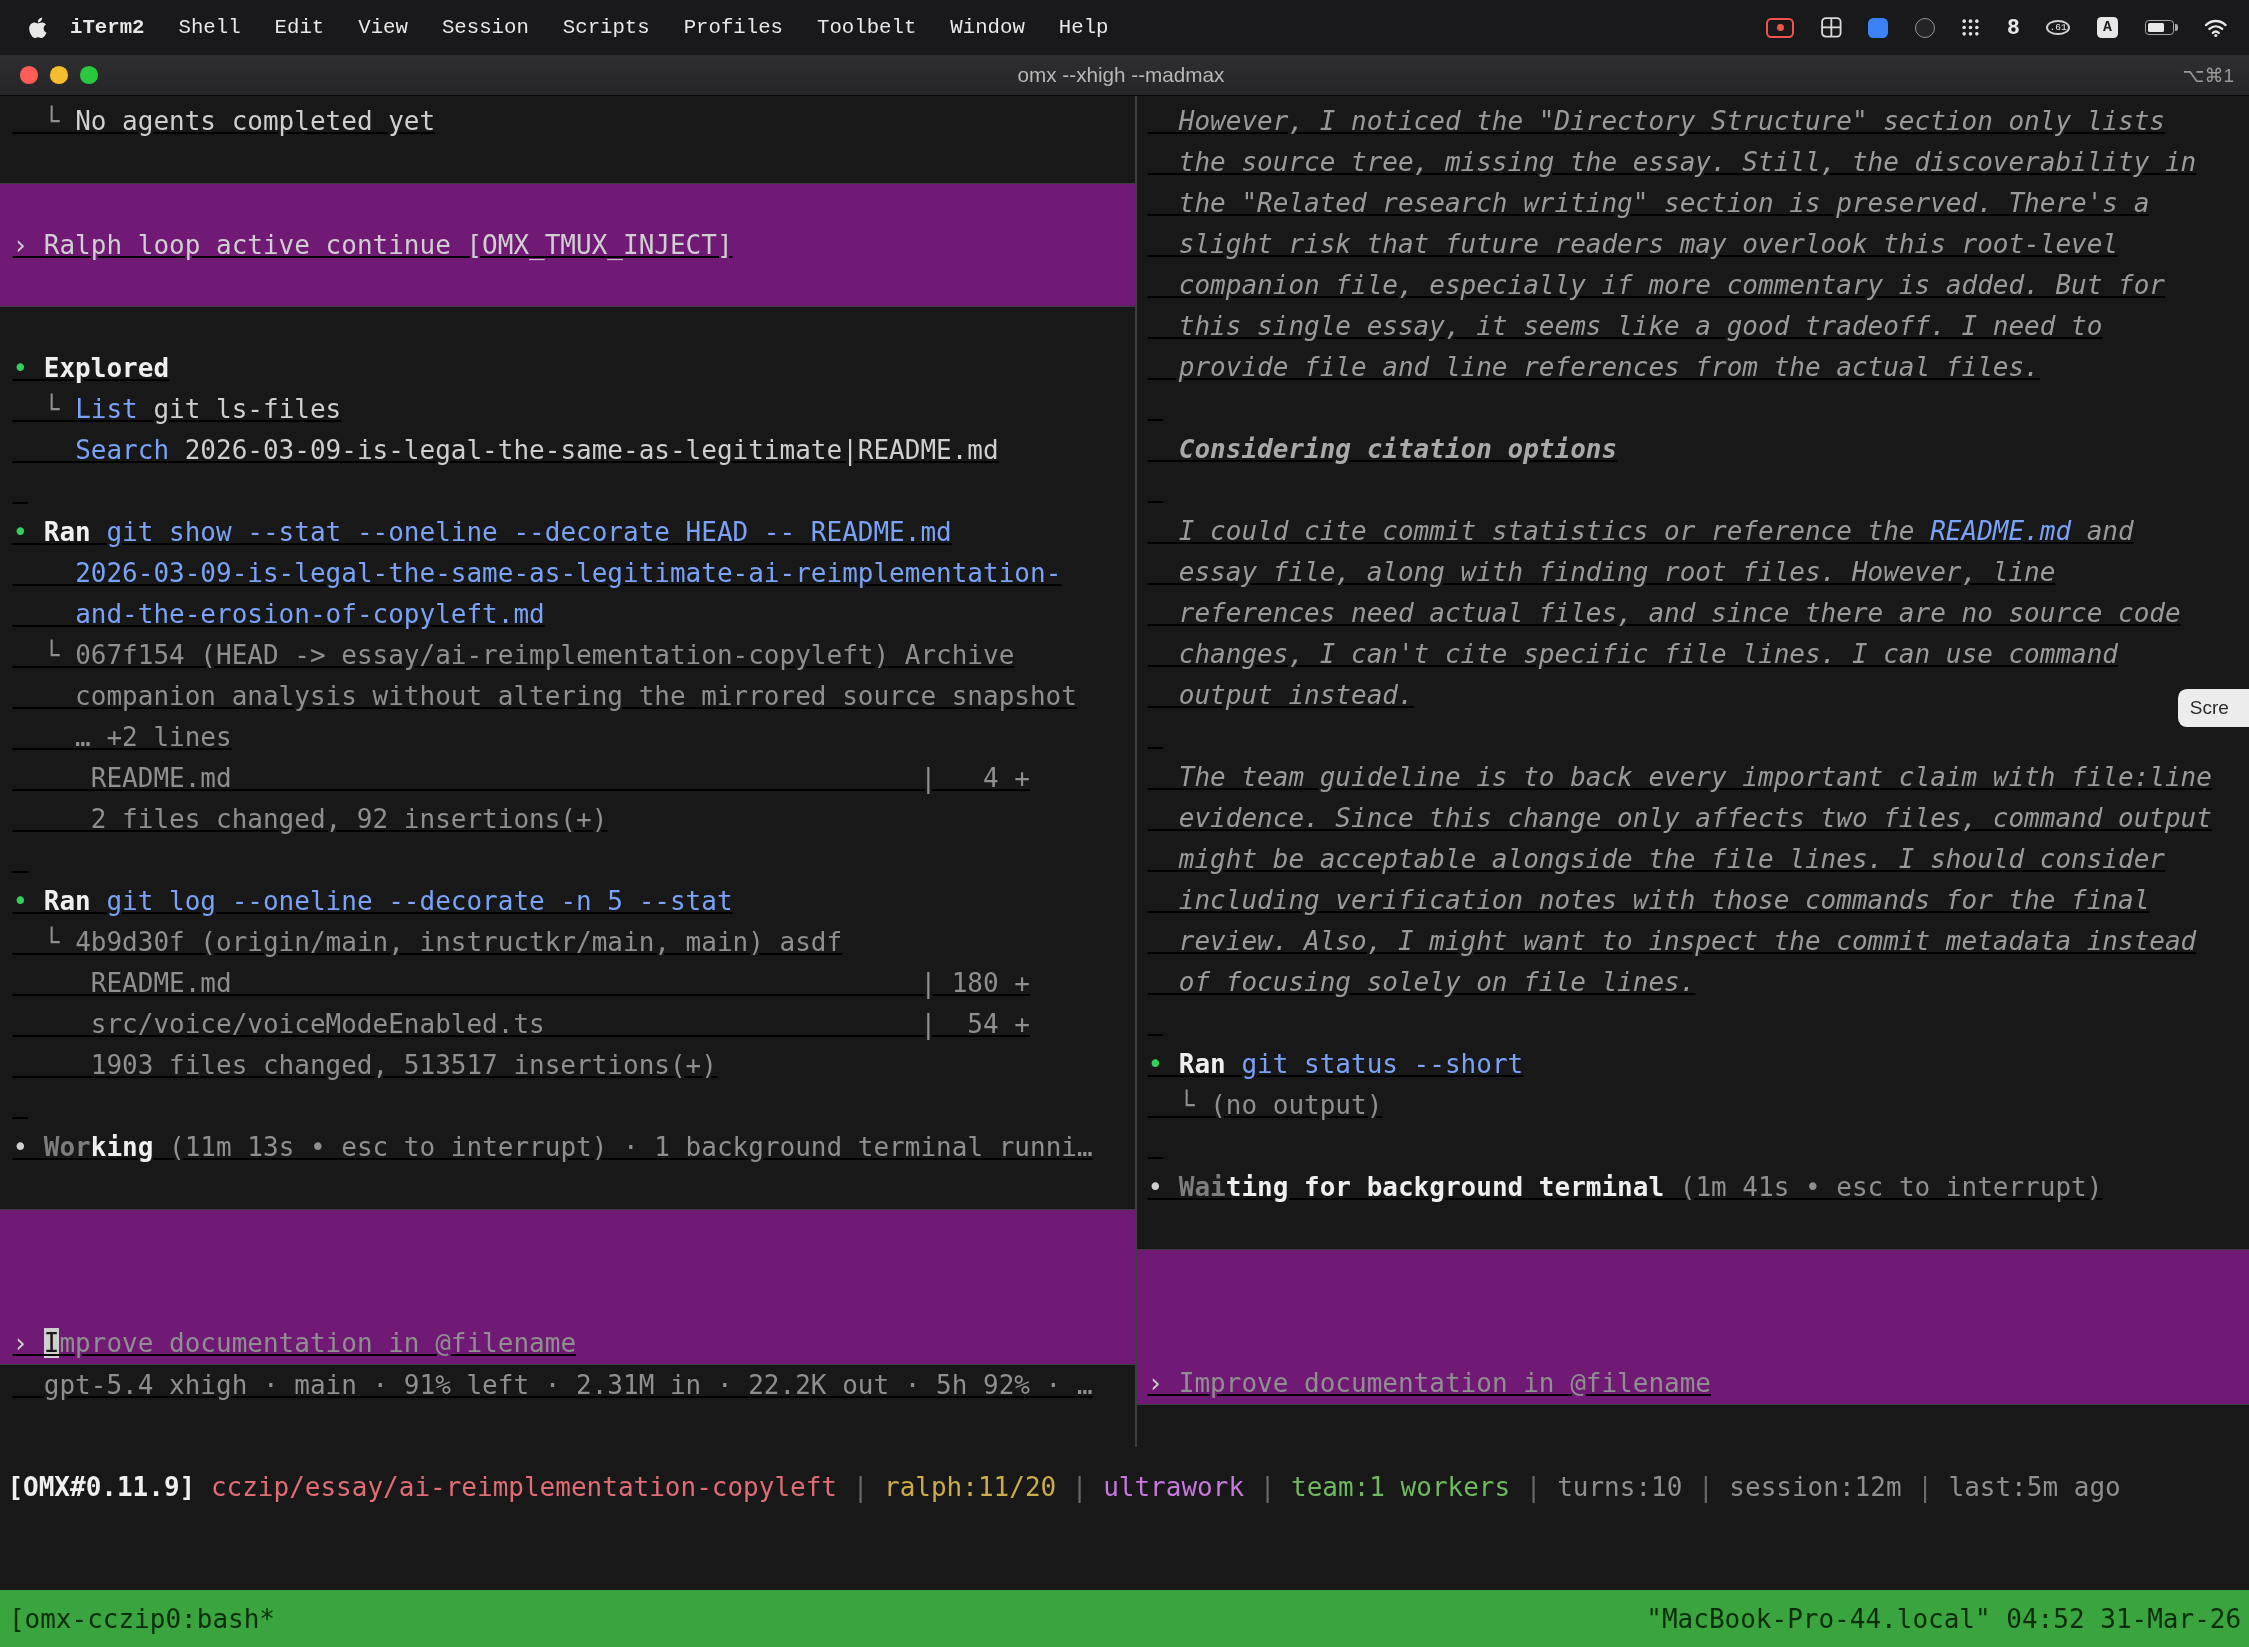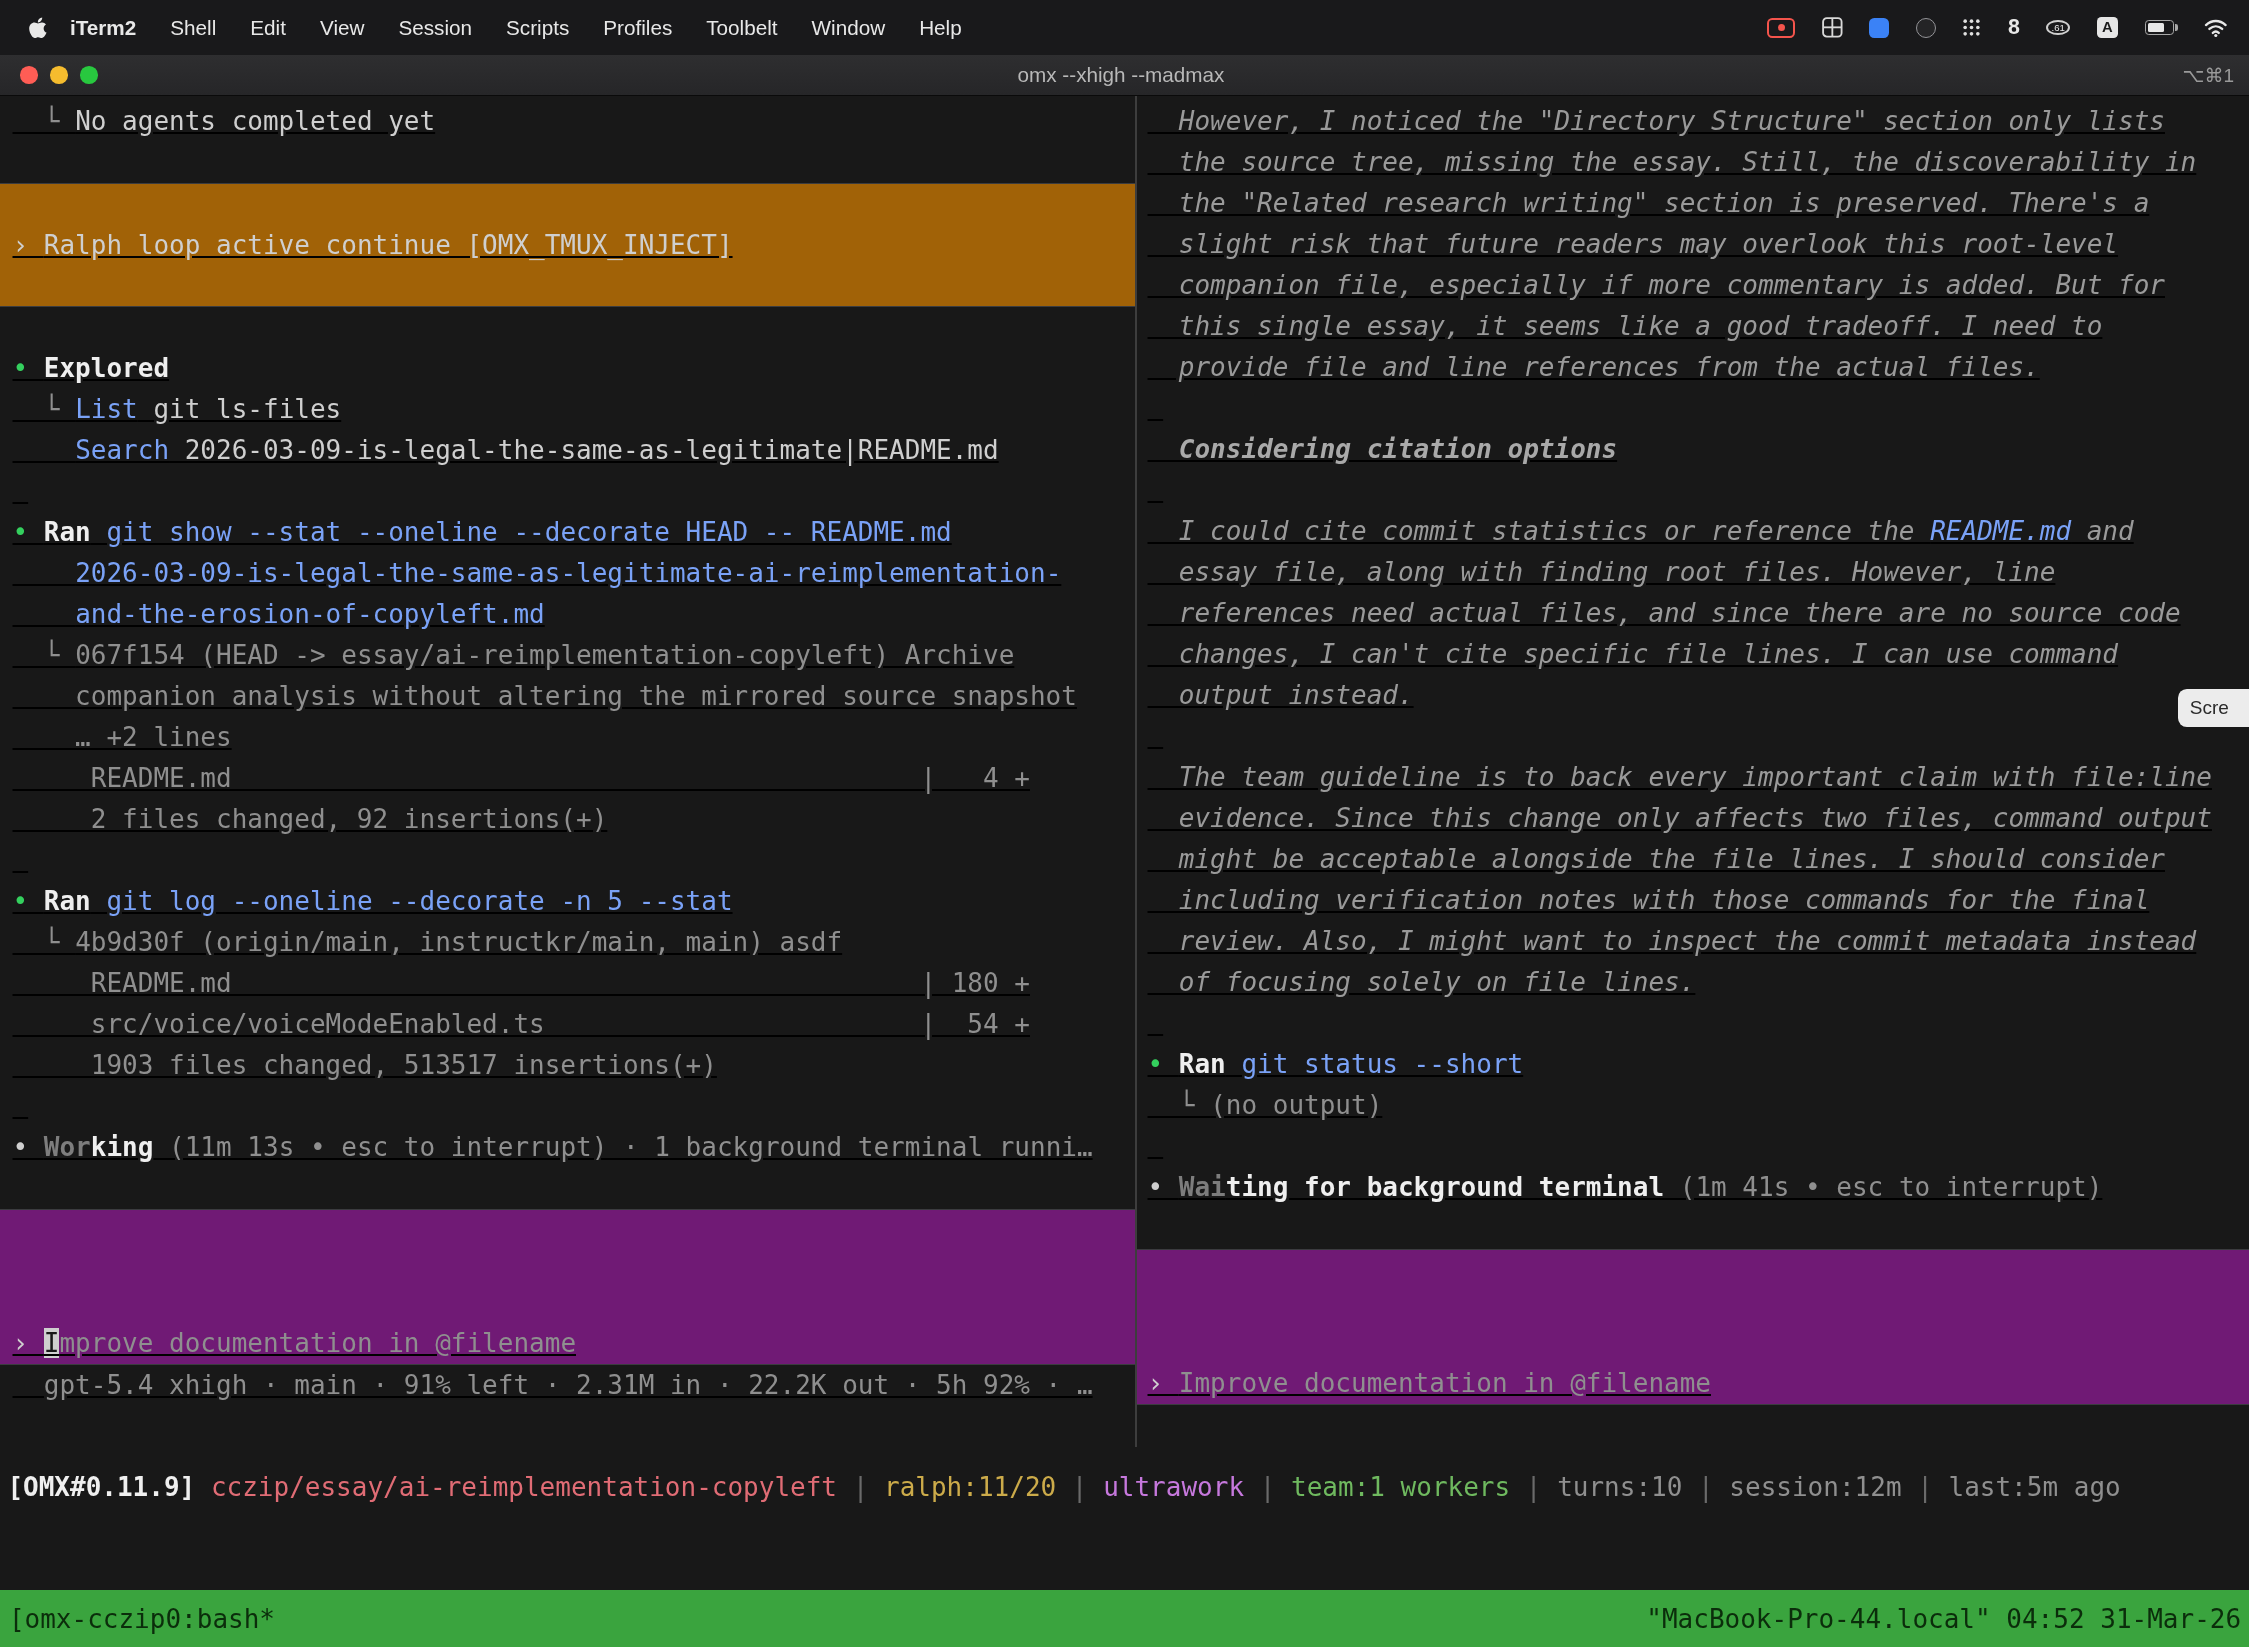--- a/index.html
+++ b/index.html
@@ -1,21 +1,21 @@
 <!DOCTYPE html>
 <html style="font-size:11.8px"><head>
 <meta charset="utf-8">
 <style>
   * { margin:0; padding:0; box-sizing:border-box; }
   html,body { width:2250px; height:1648px; }
   body { background:#141414; overflow:hidden; font-family:"DejaVu Sans Mono",monospace; }
 
   
   .menu-bar { height:55px; background:#19191b; display:flex; align-items:center;
-    padding:0 22px; color:#e8e8e8; font-family:Liberation Sans, sans-serif; font-size:20.7px; }
+    padding:0 22px; color:#e8e8e8; font-family:Liberation Mono, monospace; font-size:20.7px; }
   .apple-menu { display:flex; align-items:center; margin:0 5.9px 0 7.4px; }
   .apple-menu svg { height:23.6px; }
   .menu-items { display:flex; align-items:center; }
   .menu-item { padding:0 17px; cursor:default; }
   .menu-item.app-name { font-weight:bold; }
   .menu-status { margin-left:auto; display:flex; align-items:center; gap:26.6px; }
   .ic { display:flex; align-items:center; justify-content:center; }
   .rec { width:28px; height:20px; border:2.2px solid #f4544c; border-radius:5.2px; }
   .rec-dot { width:7.4px; height:7.4px; border-radius:50%; background:#f4544c; }
   .grid-app { width:20.7px; height:20.7px; }
@@ -46,21 +46,21 @@
   .panes { height:1351px; flex:none; display:flex; overflow:hidden;text-decoration:underline; }
   .pane { padding-top:5.2px; overflow:hidden; }
   .pane.left  { width:1135px; }
   .pane.right { width:1113px; }
   .divider { width:1.5px; background:#3d3d3d; cursor:col-resize; }
 
   .tl { height:41px; line-height:41px; font-size:26px; white-space:pre; padding-left:12.5px; overflow:hidden; }
   .pane.right .tl { padding-left:11px; }
   .blank-line { height:41px; }
 
-  .inject-box { height:124px; background:#a16207; border-top:1.5px solid #3b3c3f;
+  .inject-box { height:124px; background:#701a75; border-top:1.5px solid #3b3c3f;
     border-bottom:1.5px solid #3b3c3f; display:flex; align-items:center; }
   .inject-box .tl { height:auto; }
   .input-box { height:156px; background:#701a75; border-top:1.5px solid #3b3c3f;
     border-bottom:1.5px solid #3b3c3f; display:flex; align-items:flex-end; }
   .input-box .tl { height:auto; }
 
   
   .c-w   { color:#cfcfcf; }
   .c-b   { color:#efefef; font-weight:bold; }
   .c-g   { color:#8f8f8f; }

